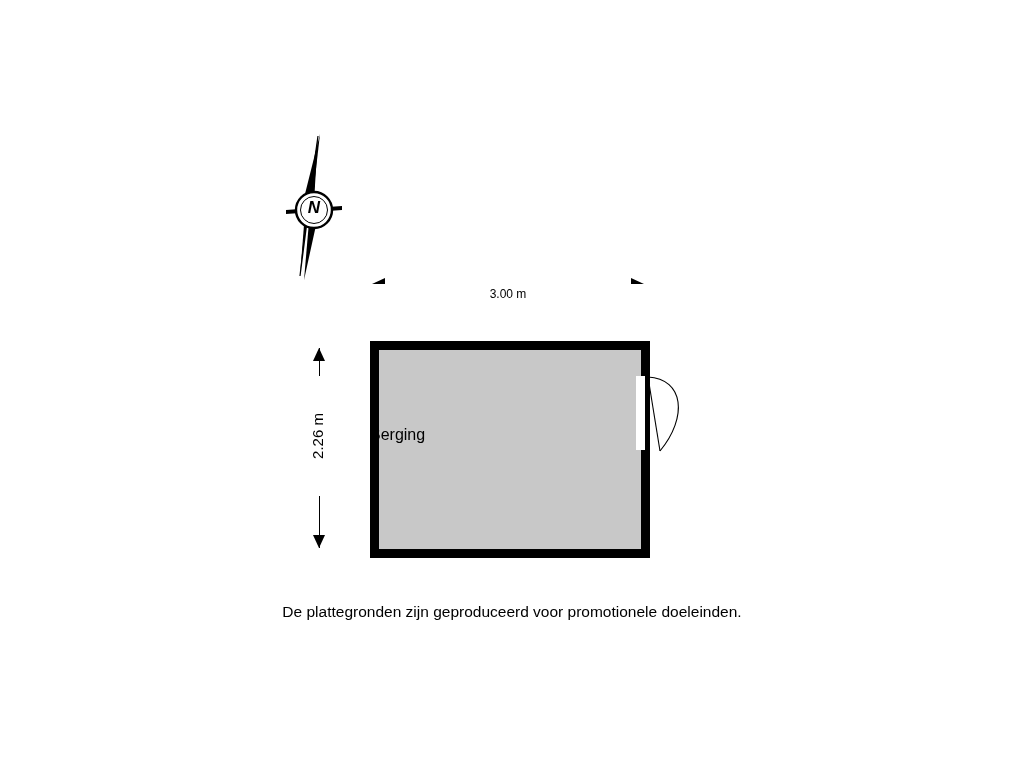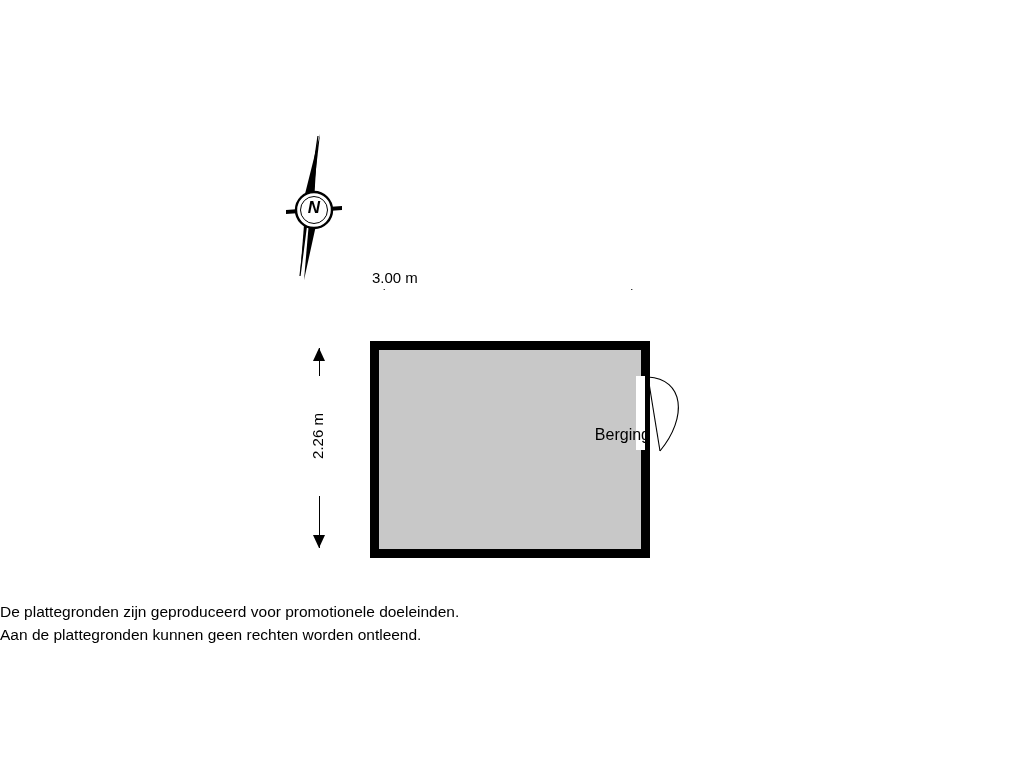--- a/index.html
+++ b/index.html
@@ -45,23 +45,24 @@
     position: absolute;
     left: 0;
     top: 16px;
     width: 272px;
     height: 0;
     border-top: 1.4px solid #000;
   }
   .dim-top-label {
     position: absolute;
     left: 0;
-    top: 0;
+    top: 16px;
     width: 272px;
-    font-size: 15px;
+    text-align: center;
+    font-size: 12px;
     background: #ffffff;
     padding: 2px 0 3px 0;
     line-height: 16px;
   }
   .arrow-left, .arrow-right {
     position: absolute;
     top: 10px;
     width: 0;
     height: 0;
     border-top: 6px solid transparent;
@@ -117,21 +118,21 @@
     height: 217px;
     border: 9px solid #000000;
     background: #c8c8c8;
     box-sizing: border-box;
   }
   .room-label {
     position: absolute;
     left: 370px;
     top: 424px;
     width: 280px;
-    text-align: right;
+    text-align: left;
     font-size: 16px;
     line-height: 21px;
   }
   .room-label div { display: block; }
 
   
   .door {
     position: absolute;
     left: 636px;
     top: 373px;
@@ -154,21 +155,21 @@
     height: 74px;
     background: #000000;
   }
 
   
   .disclaimer {
     position: absolute;
     left: 0;
     top: 600px;
     width: 1024px;
-    text-align: left;
+    text-align: center;
     font-size: 15.5px;
     line-height: 23px;
   }
 </style>
 </head>
 <body>
 
 <div id="floorplan-canvas">
 
   <div class="compass">
@@ -214,16 +215,15 @@
       <line x1="12" y1="4" x2="24" y2="78" stroke="#000" stroke-width="1.1"></line>
     </svg>
   </div>
 
   <div class="room-label">
     <div>Berging</div>
   </div>
 
   <div class="disclaimer">
     <div>De plattegronden zijn geproduceerd voor promotionele doeleinden.</div>
-    <div>Aan de plattegronden kunnen geen rechten worden ontleend.</div>
   </div>
 
 </div>
 
 </body></html>

